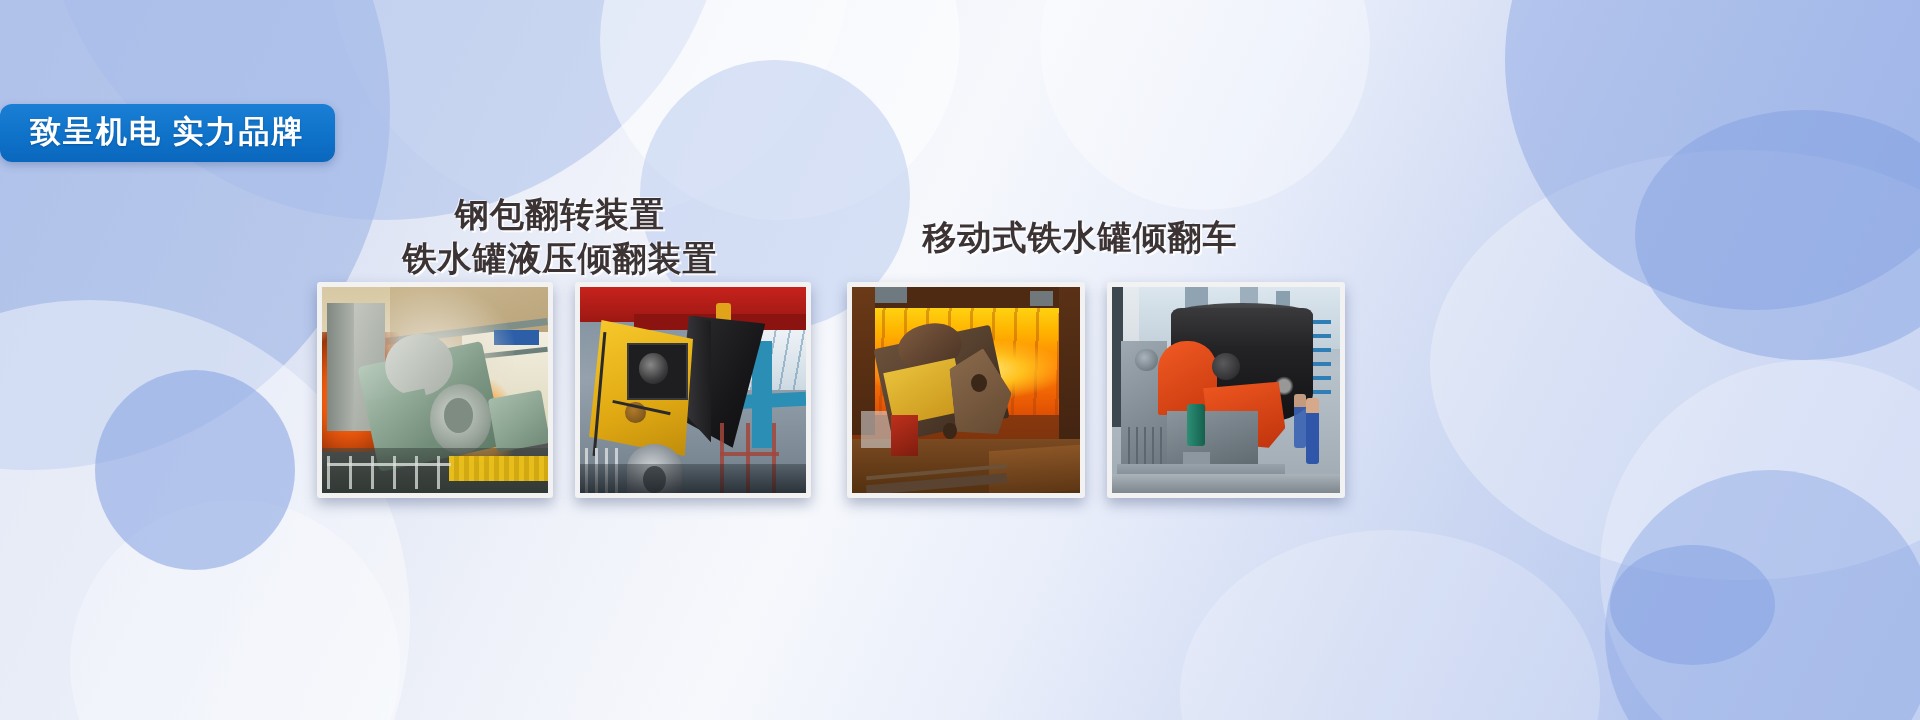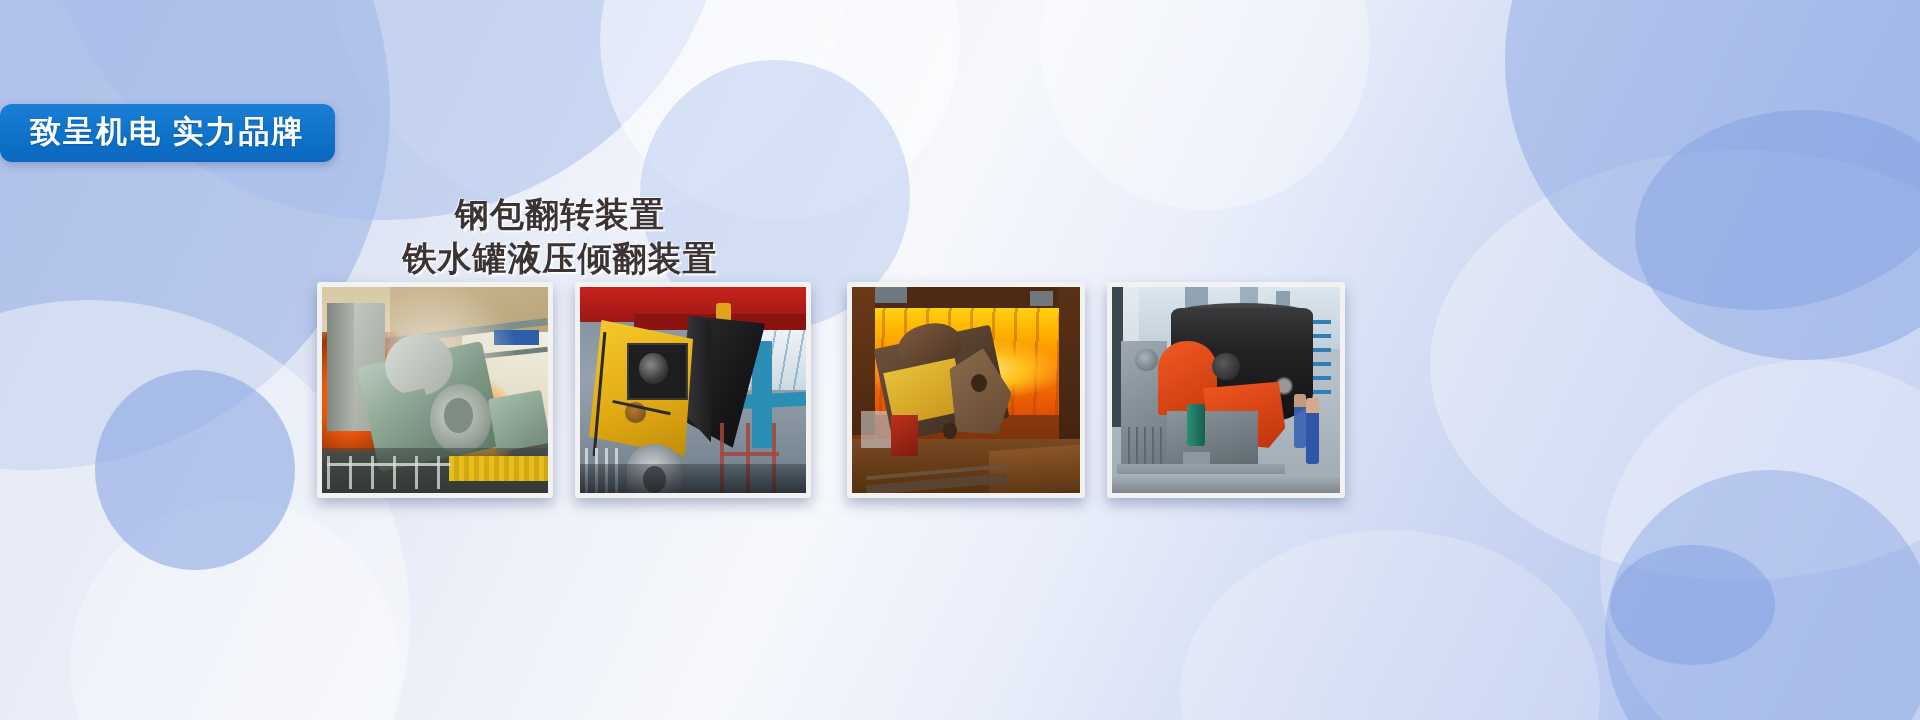--- a/index.html
+++ b/index.html
@@ -208,20 +208,23 @@
     <div class="badge">
       <div class="badge-text">致呈机电 实力品牌</div>
     </div>
   </div>
 
   <div class="head-left">
     <div class="head-line">钢包翻转装置</div>
     <div class="head-line">铁水罐液压倾翻装置</div>
   </div>
 
+  <div class="head-right">
+    <div class="head-line">移动式铁水罐倾翻车</div>
+  </div>
 
   <div class="photos">
 
     <div class="group">
       <div class="frame f1">
         <div class="scene">
           <span class="pc p1-bg"></span>
             <span class="pc p1-sky"></span>
             <span class="pc p1-roof"></span>
           <span class="pc p1-win"></span>

